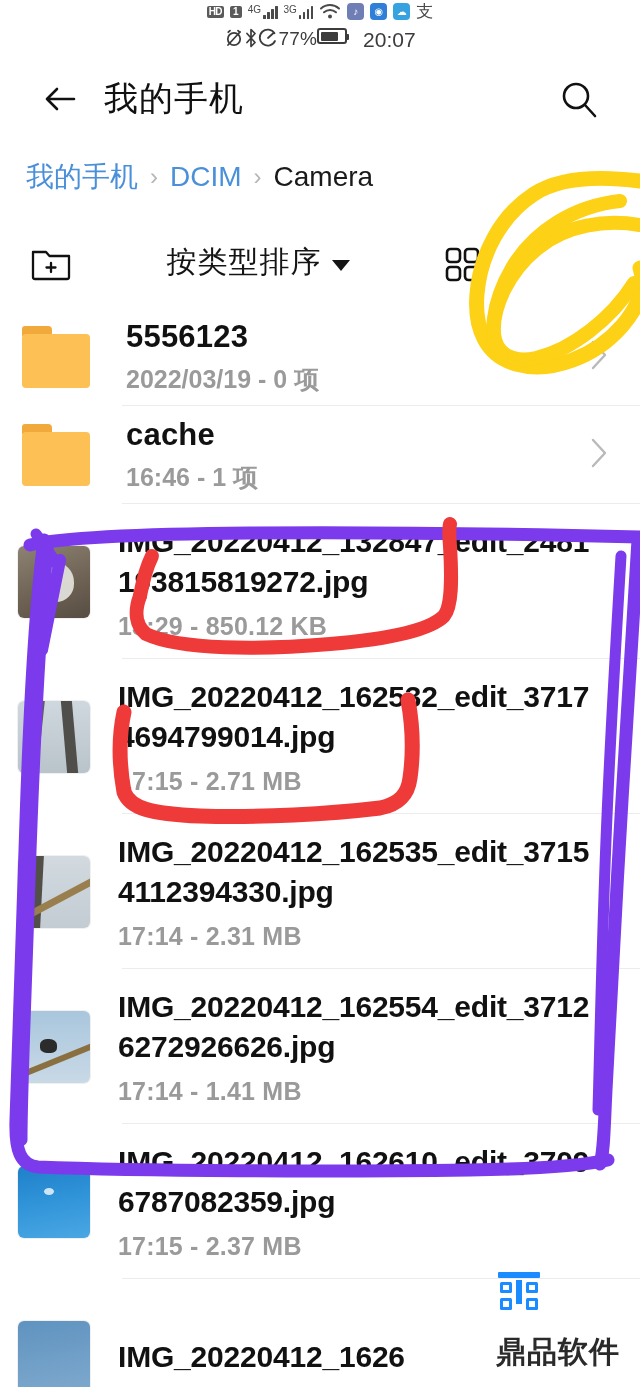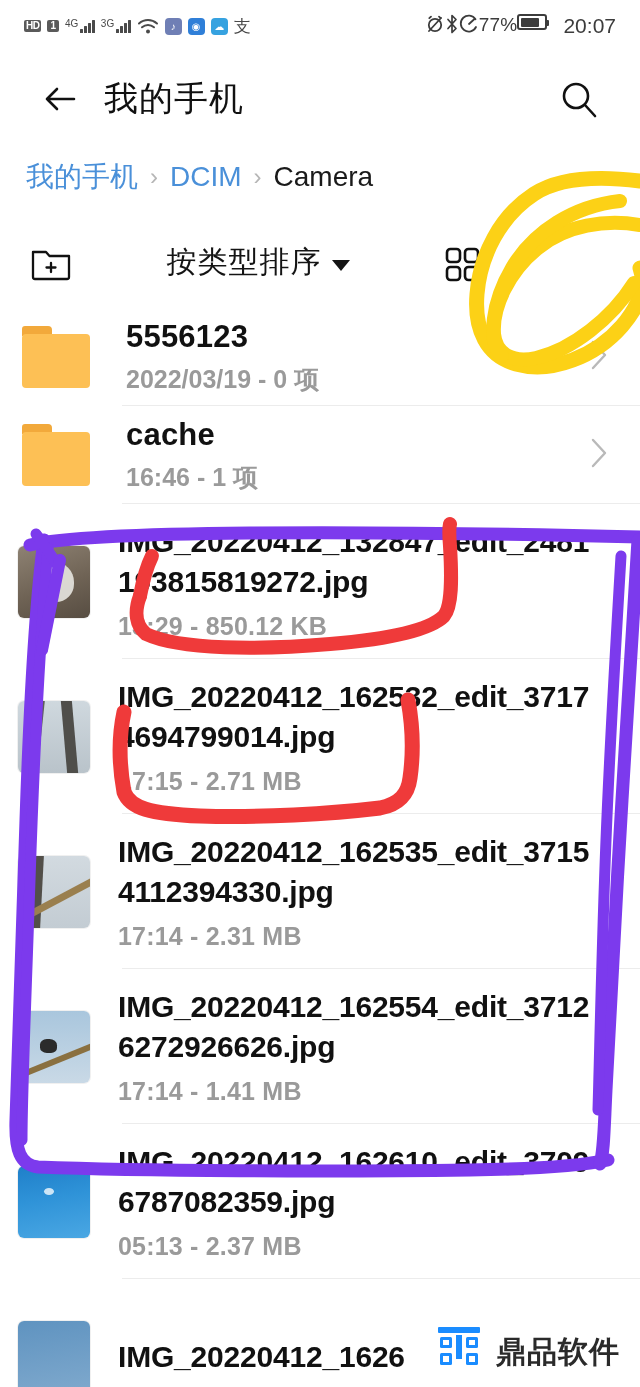--- a/index.html
+++ b/index.html
@@ -9,20 +9,21 @@
     font-family: "Liberation Sans", "DejaVu Sans", sans-serif;
     overflow: hidden;
   }
   #root { position: relative; width: 640px; height: 1387px; background: #fff; }
 
   
   .statusbar {
     position: absolute; top: 0; left: 0; width: 640px; height: 52px;
     display: flex; align-items: center; justify-content: space-between;
     padding: 0 24px;
+    flex-direction: column;
   }
   .sb-left { display: flex; align-items: center; gap: 6px; }
   .sb-right { display: flex; align-items: flex-start; }
   .glyph { display: inline-flex; align-items: center; justify-content: center; }
   .badge-hd {
     font-size: 10px; font-weight: bold; color: #fff; background: #5a5a5a;
     border-radius: 2px; padding: 1px 2px; letter-spacing: -0.5px; line-height: 1;
   }
   .badge-sim {
     font-size: 10px; font-weight: bold; color: #fff; background: #5a5a5a;
@@ -165,21 +166,21 @@
 
   
   .overlay {
     position: absolute; inset: 0; width: 640px; height: 1387px;
     pointer-events: none;
   }
 
   
   .watermark {
     position: absolute; right: 20px; bottom: 14px;
-    display: flex; align-items: flex-end; gap: 14px;
+    display: flex; align-items: flex-start; gap: 14px; flex-direction: column;
   }
   .wm-text { font-size: 30px; color: #2a2a2a; font-weight: 700; letter-spacing: 1px; }
 </style>
 </head>
 <body>
 
 <div id="root">
 
   <div class="statusbar">
     <div class="sb-left">
@@ -355,21 +356,21 @@
         <div class="fname">IMG_20220412_162554_edit_37126272926626.jpg</div>
         <div class="fsub">17:14 - 1.41 MB</div>
       </span>
       <span class="sep"></span>
     </div>
 
     <div class="row row-file">
       <span class="thumb t-sky"></span>
       <span class="meta">
         <div class="fname">IMG_20220412_162610_edit_37096787082359.jpg</div>
-        <div class="fsub">05:13 - 2.37 MB</div>
+        <div class="fsub">17:15 - 2.37 MB</div>
       </span>
       <span class="sep"></span>
     </div>
 
     <div class="row row-file">
       <span class="thumb t-sky2"></span>
       <span class="meta">
         <div class="fname">IMG_20220412_1626</div>
       </span>
     </div>

